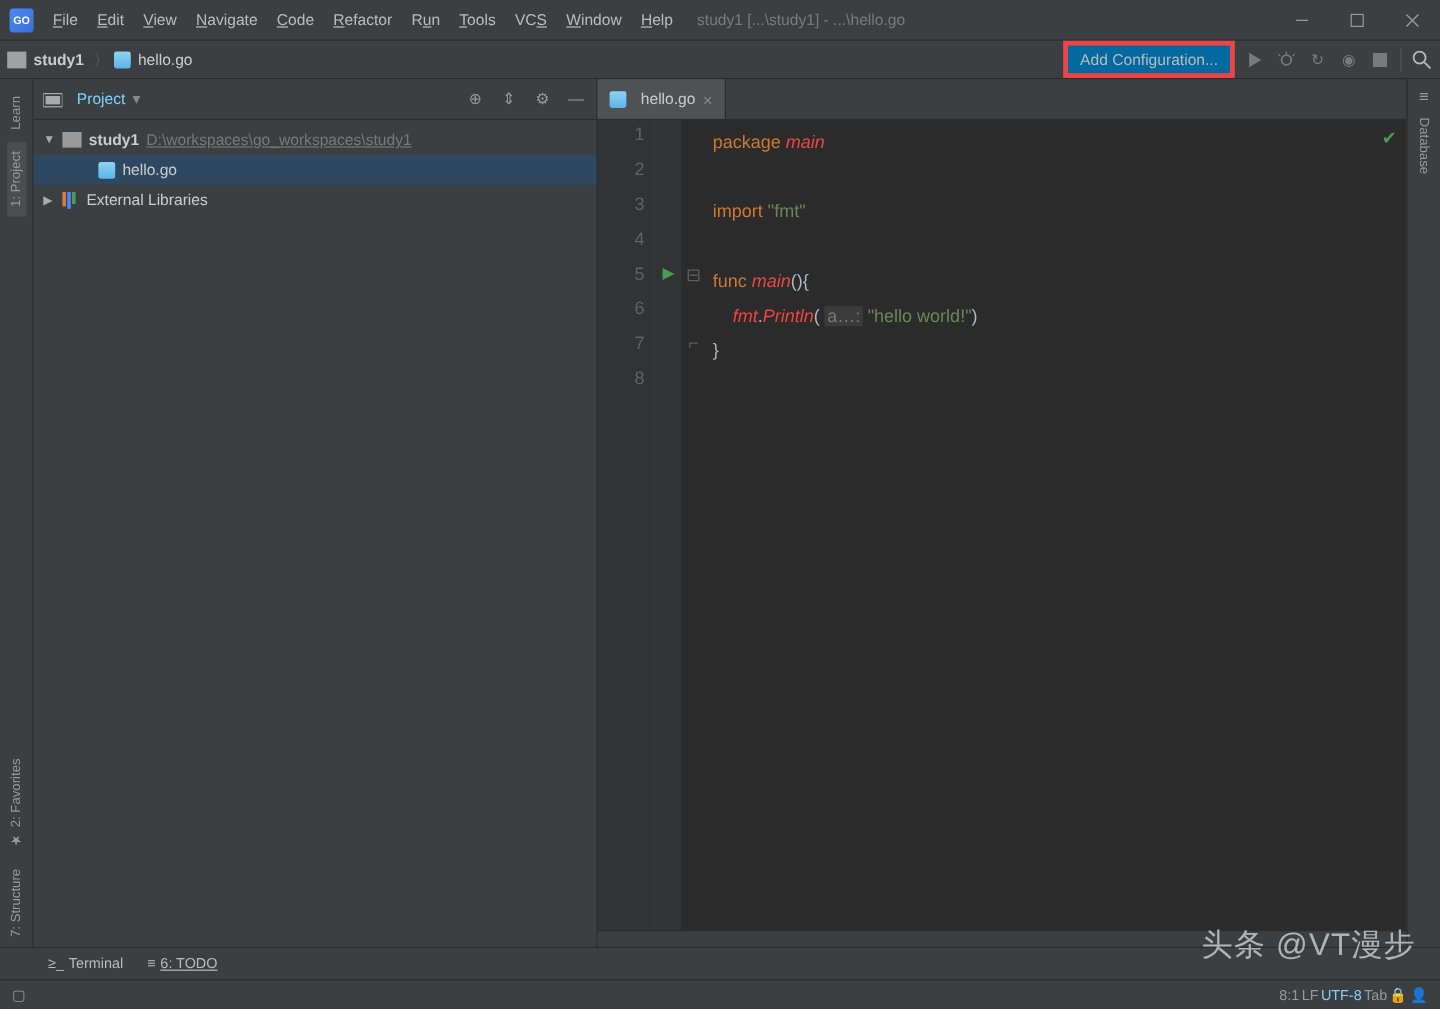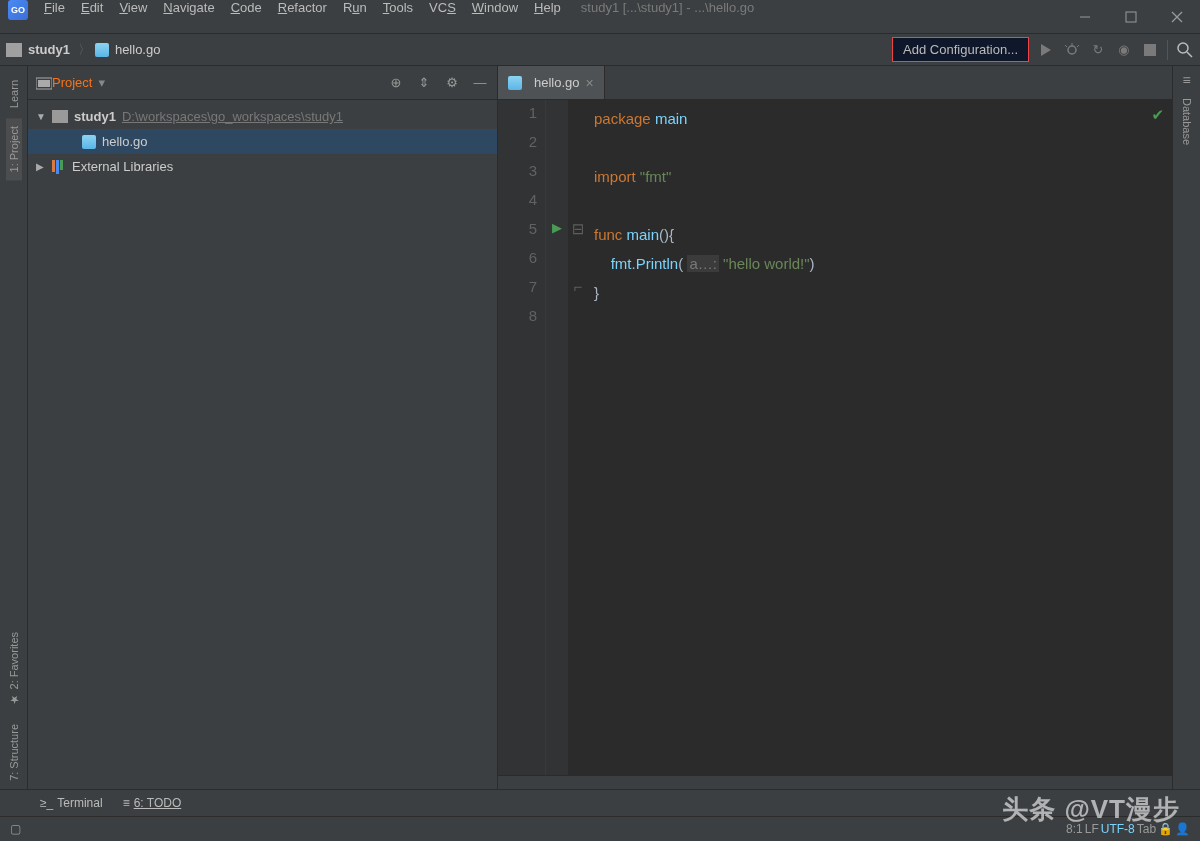--- a/index.html
+++ b/index.html
@@ -1,40 +1,40 @@
 <!DOCTYPE html>
 <html><head>
 <meta charset="utf-8">
 <style>
 * { margin:0; padding:0; box-sizing:border-box; font-family:"Segoe UI",Arial,sans-serif; }
 body { width:1200px; height:841px; background:#3c3f41; color:#bbb; overflow:hidden; font-size:13px; }
-.menubar { height:34px; display:flex; align-items:flex-start; background:#3c3f41; border-bottom:1px solid #2b2b2b; }
+.menubar { height:34px; display:flex; align-items:center; background:#3c3f41; border-bottom:1px solid #2b2b2b; }
 .logo { width:20px; height:20px; margin:0 8px; background:linear-gradient(135deg,#4a8af4,#3b6fd8); border-radius:3px; display:flex; align-items:center; justify-content:center; font-size:9px; color:#fff; font-weight:bold; }
 .menu-item { padding:0 8px; color:#bbb; cursor:pointer; font-size:13px; }
 .menu-item u { text-decoration:underline; }
 .title { margin-left:12px; color:#7a7a7a; font-size:13px; }
 .win-controls { margin-left:auto; display:flex; }
 .win-btn { width:46px; height:34px; display:flex; align-items:center; justify-content:center; color:#999; cursor:pointer; }
 .toolbar { height:32px; display:flex; align-items:center; background:#3c3f41; border-bottom:1px solid #2b2b2b; padding:0 6px; }
 .bc-icon { width:16px; height:14px; background:#a0a0a0; margin-right:6px; }
 .bc-text { color:#ccc; font-weight:600; margin-right:4px; }
 .bc-sep { color:#666; margin:0 4px; }
 .go-icon { width:14px; height:14px; background:linear-gradient(#8cd4f0,#5bb5e8); border-radius:2px; margin-right:6px; display:inline-block; }
 .toolbar-right { margin-left:auto; display:flex; align-items:center; gap:8px; }
-.config-btn { border:1px solid #ef4444; padding:4px 10px; color:#bbb; cursor:pointer; background:#0f172a; }
+.config-btn { border:4px solid #ef4444; padding:4px 10px; color:#bbb; cursor:pointer; background:#0369a1; }
 .tbico { width:18px; height:18px; color:#7a7a7a; display:flex; align-items:center; justify-content:center; cursor:pointer; }
 .main { display:flex; height:calc(100% - 34px - 32px - 25px - 27px); }
 .left-rail { width:28px; background:#3c3f41; border-right:1px solid #2b2b2b; display:flex; flex-direction:column; align-items:center; padding-top:6px; gap:2px; }
 .rail-item { writing-mode:vertical-rl; transform:rotate(180deg); color:#999; font-size:11px; padding:8px 2px; cursor:pointer; display:flex; align-items:center; gap:4px; }
 .rail-active { background:#4b4d4f; }
 .right-rail { width:28px; background:#3c3f41; border-left:1px solid #2b2b2b; display:flex; flex-direction:column; align-items:center; padding-top:6px; }
 .right-rail .rail-item { writing-mode:vertical-rl; transform:none; }
 .project-panel { width:470px; background:#3c3f41; border-right:1px solid #2b2b2b; display:flex; flex-direction:column; }
 .panel-header { height:34px; display:flex; align-items:center; padding:0 8px; border-bottom:1px solid #2b2b2b; }
-.panel-title { color:#f97316; font-size:13px; margin-left:0; }
+.panel-title { color:#7dd3fc; font-size:13px; margin-left:12px; }
 .panel-tools { margin-left:auto; display:flex; gap:10px; }
 .ptool { width:18px; height:18px; color:#999; cursor:pointer; display:flex; align-items:center; justify-content:center; }
 .tree { padding:4px 0; font-size:13px; }
 .tree-row { display:flex; align-items:center; height:25px; padding-left:8px; cursor:pointer; }
 .tree-row.sel { background:#2f4861; }
 .arrow { width:12px; color:#aaa; font-size:10px; margin-right:4px; }
 .folder-icon { width:16px; height:13px; background:#9a9a9a; margin-right:6px; }
 .lib-icon { width:14px; height:14px; margin-right:6px; display:inline-flex; }
 .lib-icon span { width:3px; margin-right:1px; }
 .tree-label { color:#ccc; }
@@ -46,29 +46,29 @@
 .tab-label { margin:0 6px; color:#ccc; }
 .tab-close { color:#888; cursor:pointer; font-size:14px; }
 .code { flex:1; display:flex; font-family:"Consolas","Courier New",monospace; font-size:15px; position:relative; }
 .gutter { width:48px; background:#313335; text-align:right; padding:4px 8px 0 0; color:#606366; border-right:1px solid #3a3a3a; }
 .gutter-margin { width:22px; background:#313335; padding-top:4px; }
 .run-tri { color:#499c54; font-size:13px; text-align:center; }
 .fold-col { width:20px; background:#2b2b2b; padding-top:4px; color:#5e5e5e; text-align:center; }
 .lines { flex:1; padding:4px 0 0 6px; line-height:29px; }
 .ln { height:29px; }
 .kw { color:#cc7832; }
-.ident { color:#7dd3fc; }
+.ident { color:#ef4444;font-style:italic; }
 .str { color:#6a8759; }
 .hint { background:#3b3b3b; color:#787878; padding:0 2px; }
 .paren { color:#a9b7c6; }
 .check { position:absolute; top:6px; right:8px; color:#499c54; }
 .editor-scroll { height:14px; background:#3c3f41; border-top:1px solid #2b2b2b; }
 .bottom-tabs { height:27px; background:#3c3f41; display:flex; align-items:center; padding-left:40px; gap:20px; border-top:1px solid #2b2b2b; }
 .btab { color:#bbb; font-size:12px; cursor:pointer; display:flex; align-items:center; gap:4px; }
-.watermark { position:absolute; right:20px; bottom:14px; color:rgba(255,255,255,0.6); font-size:26px; font-weight:700; letter-spacing:1px;text-align:center; }
+.watermark { position:absolute; right:20px; bottom:36px; color:rgba(255,255,255,0.6); font-size:26px; font-weight:400; letter-spacing:1px;text-align:center; }
 .status { height:25px; background:#3c3f41; display:flex; align-items:center; padding:0 10px; color:#999; font-size:12px; border-top:1px solid #2b2b2b; }
 .status-right { margin-left:auto; display:flex; gap:2px; align-items:center; }
 svg { display:block; }
 .spacer { flex:1; }
 </style>
 </head>
 <body>
 
 <div class="menubar">
   <div class="logo">GO</div>

